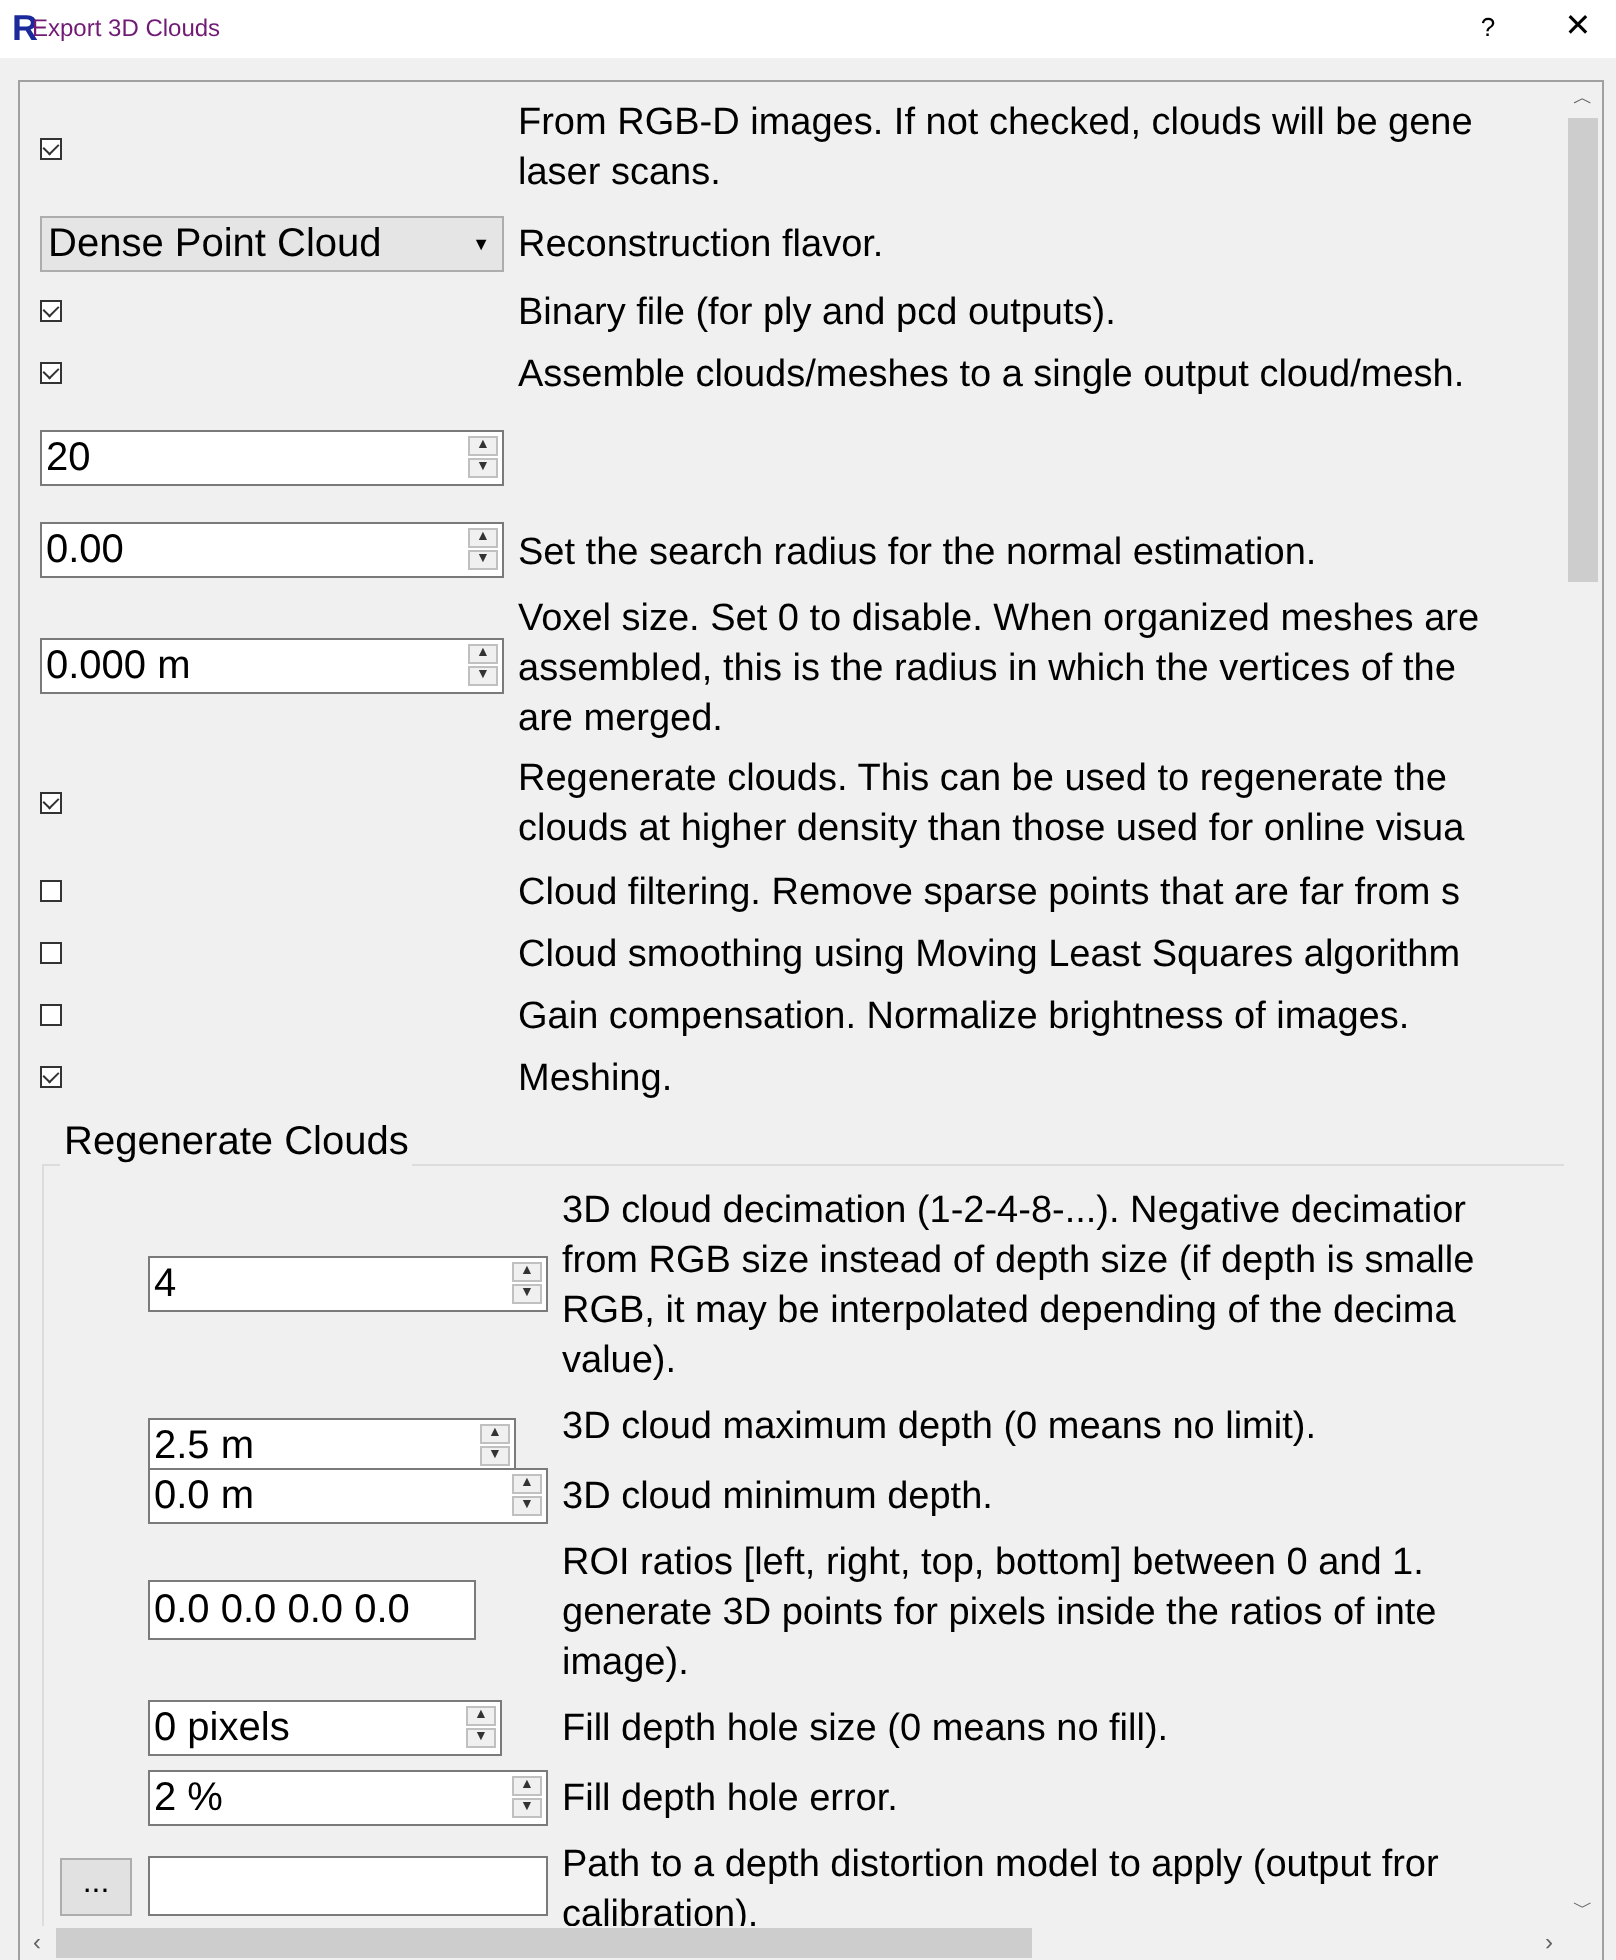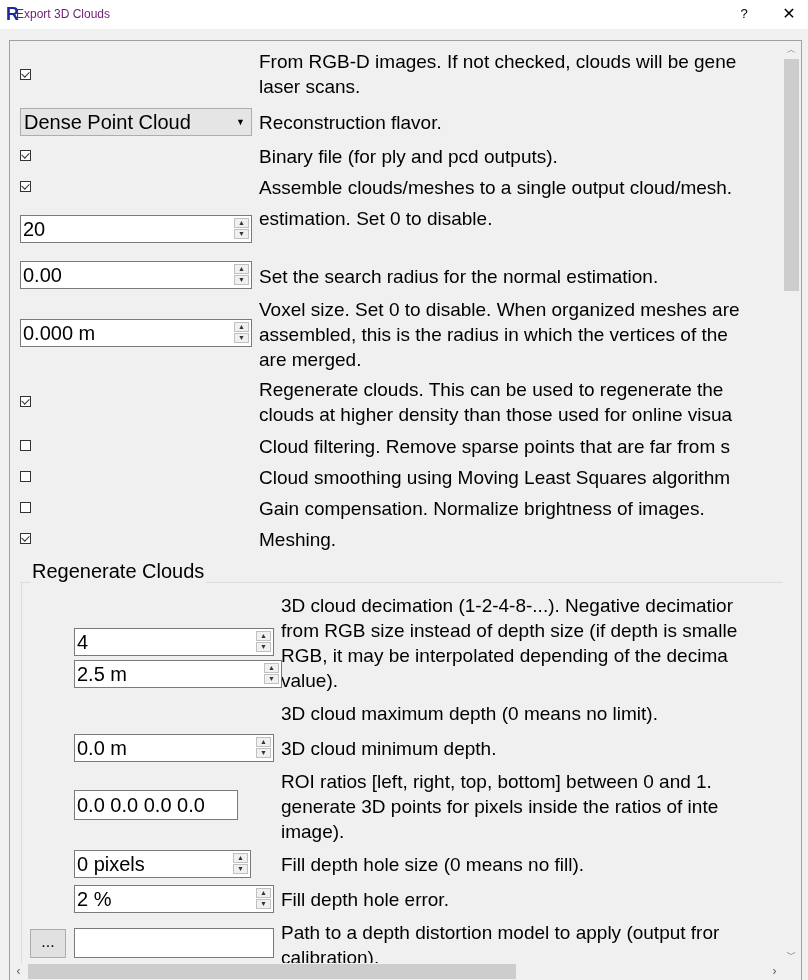--- a/index.html
+++ b/index.html
@@ -76,21 +76,20 @@
 
   <div class="row" style="top:0">
     <div class="spin" style="top:174px;left:10px;width:232px">
       <span>20</span>
       <div class="btns">
           <div>▲</div>
           <div>▼</div>
         </div>
     </div>
     <div class="label" style="top:165px">
-        <div>estimation. Set 0 to disable.</div>
     </div>
   </div>
 
   <div class="row" style="top:0">
     <div class="spin" style="top:220px;left:10px;width:232px">
       <span>0.00</span>
       <div class="btns">
           <div>▲</div>
           <div>▼</div>
         </div>
@@ -154,21 +153,21 @@
     </div>
     <div class="label" style="top:552px;left:271px">
       <div>3D cloud decimation (1-2-4-8-...). Negative decimatior</div>
         <div>from RGB size instead of depth size (if depth is smalle</div>
         <div>RGB, it may be interpolated depending of the decima</div>
         <div>value).</div>
     </div>
   </div>
 
   <div class="row" style="top:0">
-    <div class="spin" style="top:619px;left:64px;width:208px">
+    <div class="spin" style="top:668px;left:64px;width:184px">
       <span>2.5 m</span>
       <div class="btns">
           <div>▲</div>
           <div>▼</div>
         </div>
     </div>
     <div class="label" style="top:660px;left:271px">3D cloud maximum depth (0 means no limit).</div>
   </div>
 
   <div class="row" style="top:0">

